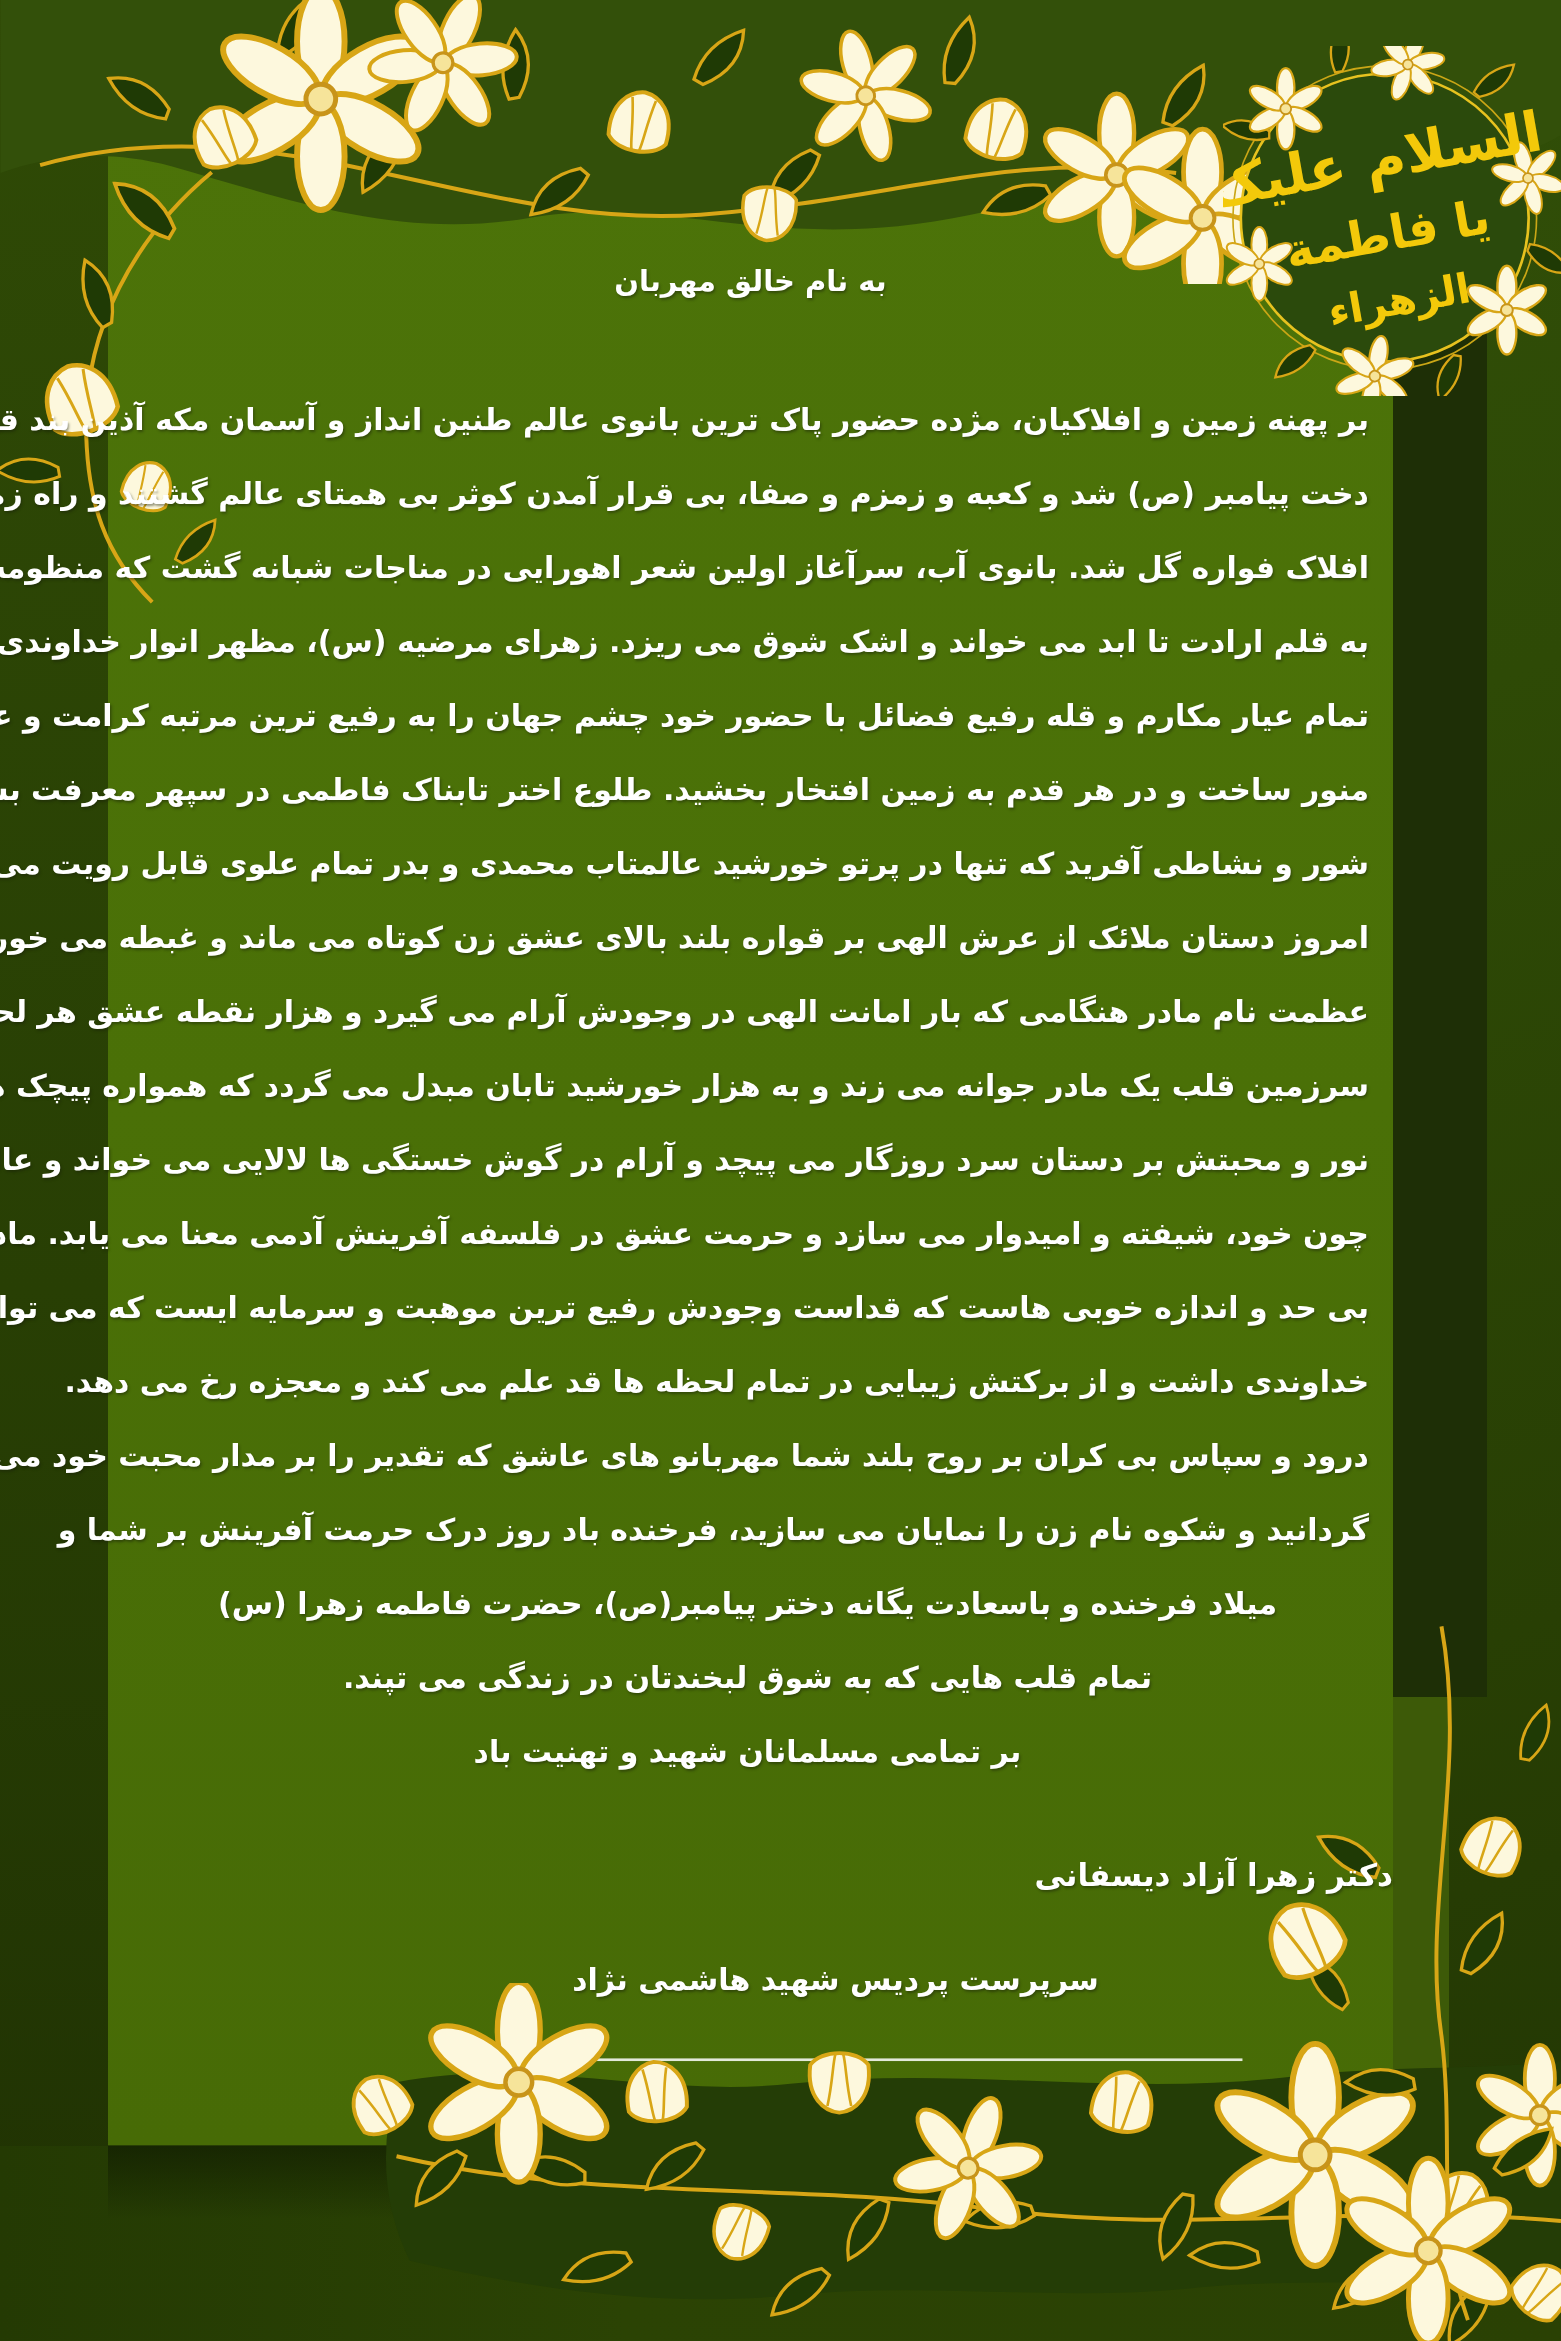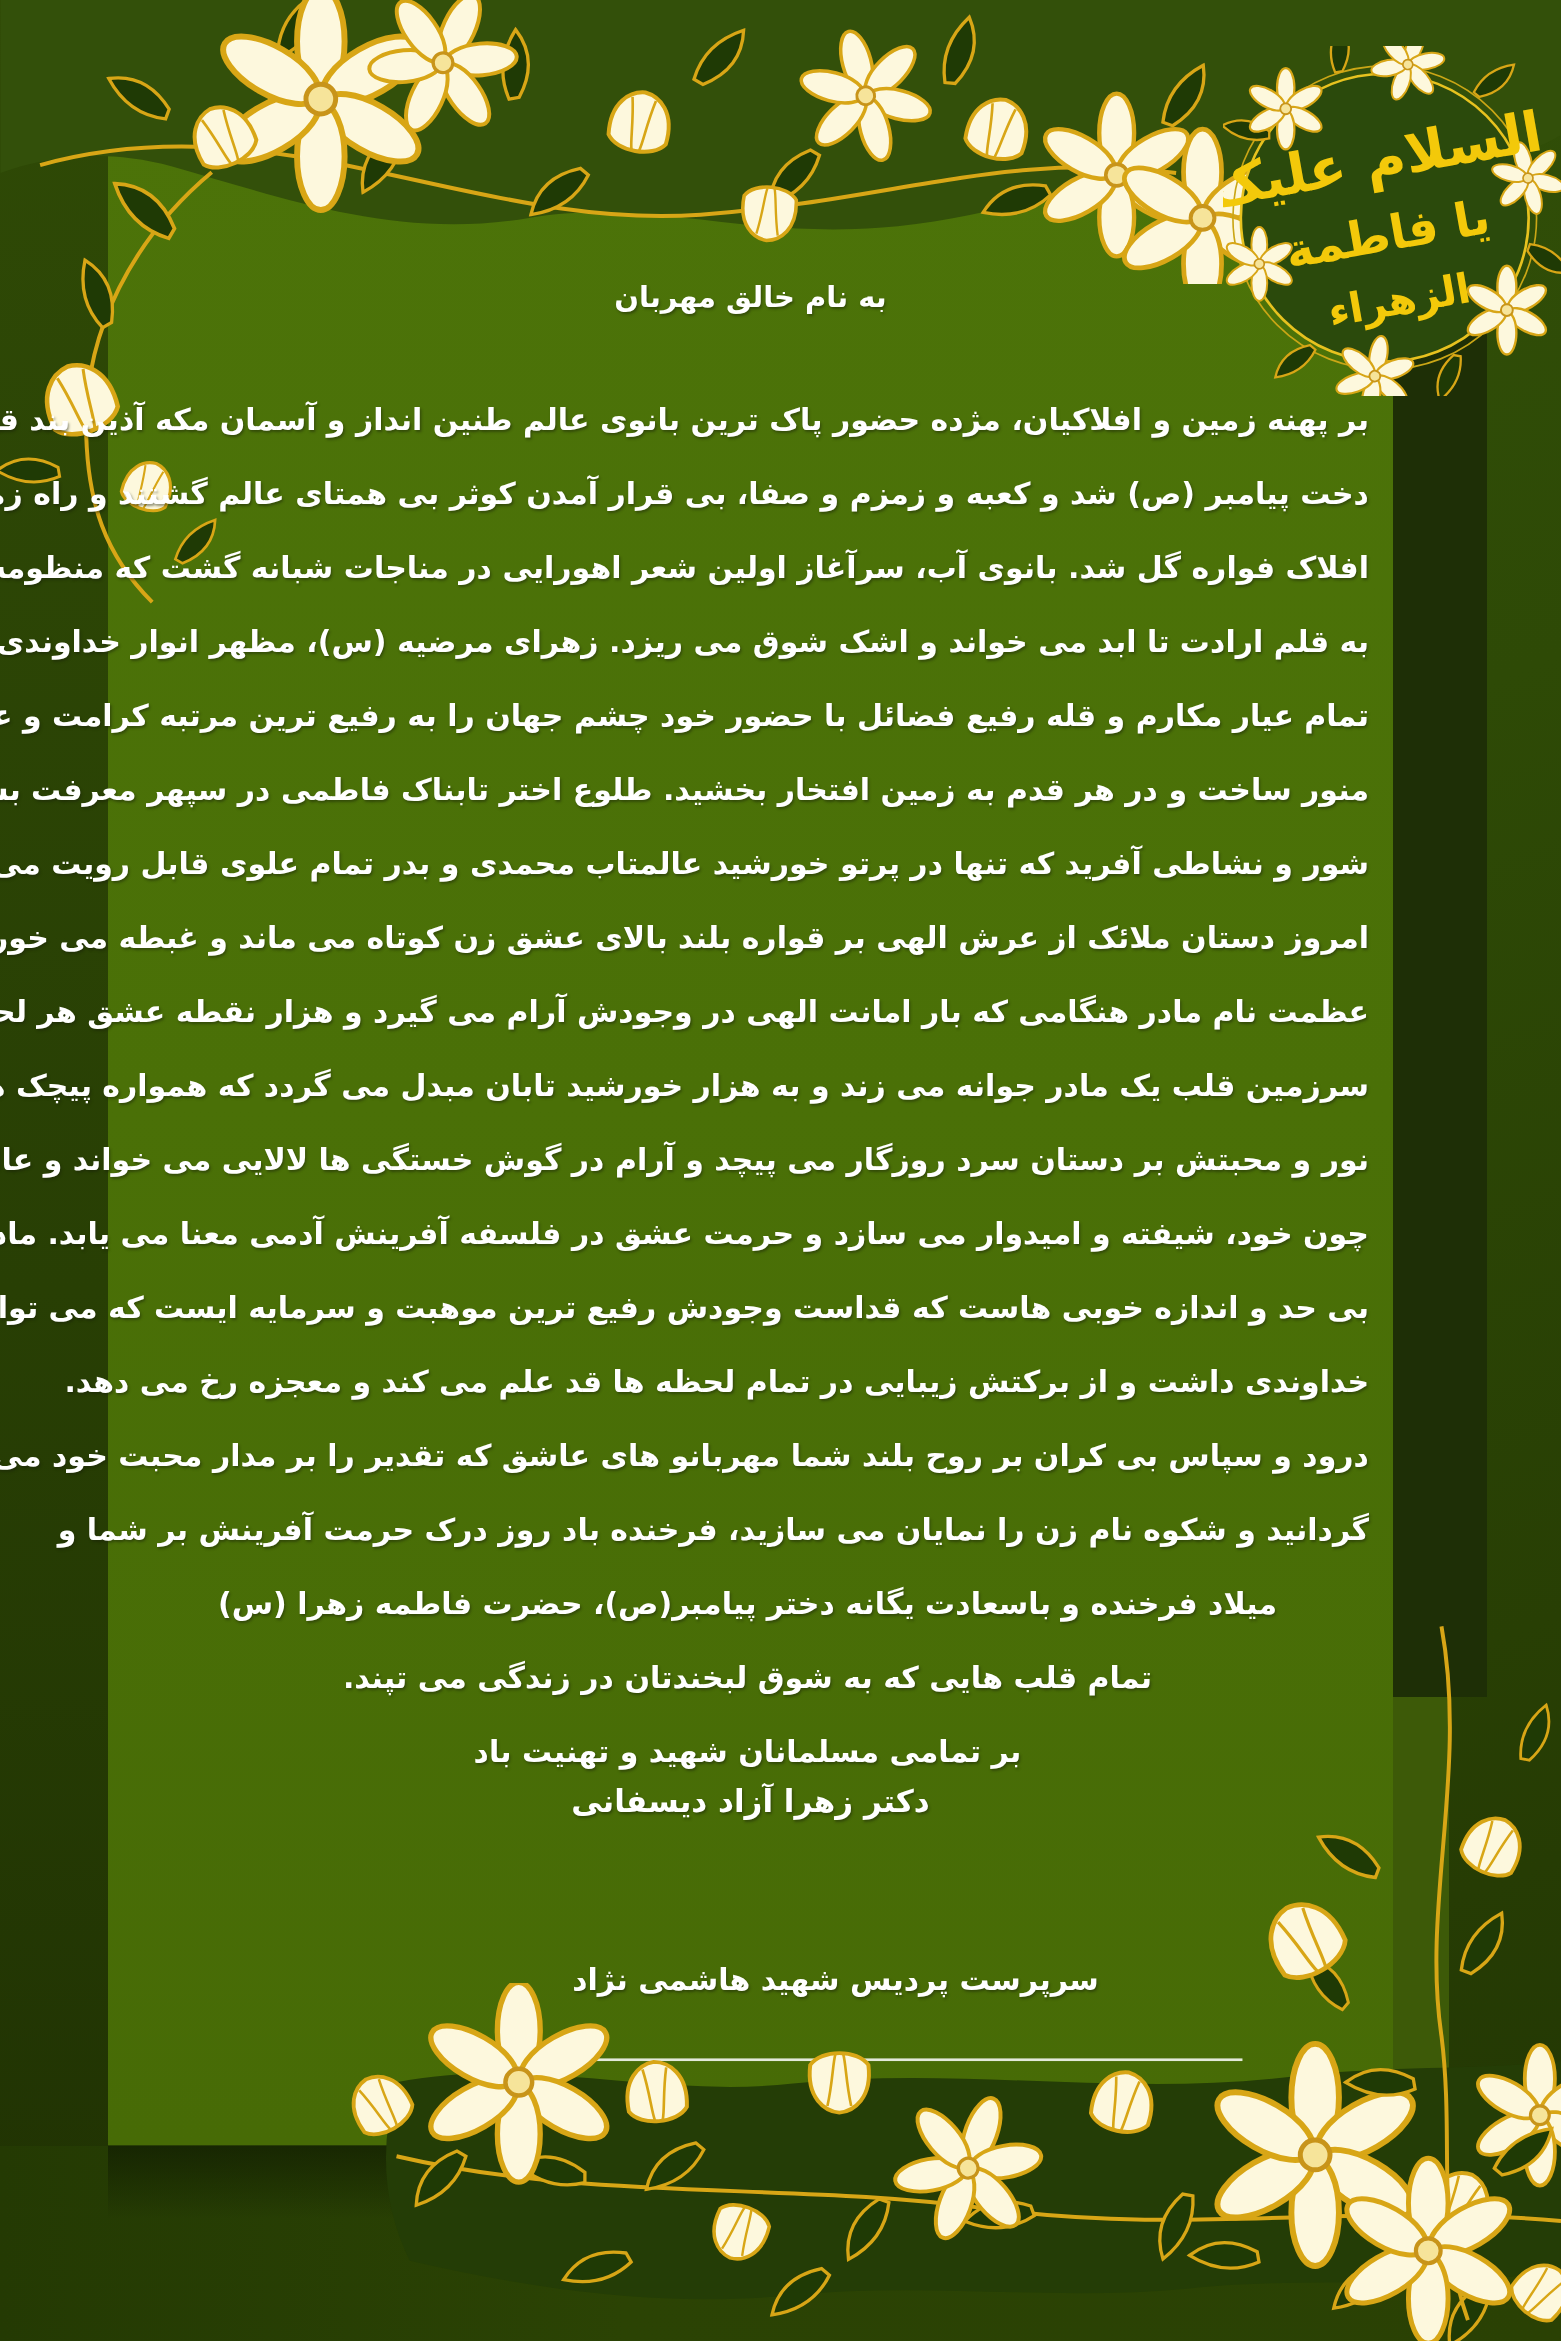--- a/index.html
+++ b/index.html
@@ -13,26 +13,26 @@
   .outer-bottom{position:absolute;left:0;top:2146px;width:1561px;height:196px;
     background:linear-gradient(90deg,#243a03,#2b4304 40%,#2a4104);}
   .panel{position:absolute;left:108px;top:63px;width:1285px;height:2082px;
     background:linear-gradient(180deg,#4c7309,#4a7007 50%,#476b06);}
   .panel-bottom-shadow{position:absolute;left:108px;top:2146px;width:1379px;height:73px;
     background:linear-gradient(180deg,rgba(8,16,0,.5),rgba(8,16,0,0));}
   .shadow-right{position:absolute;left:1393px;top:0;width:94px;height:1697px;background:#1e2f06;}
   .right-col{position:absolute;left:1393px;top:1697px;width:56px;height:448px;background:#3d5a08;}
 
   .txt{color:#ffffff;font-weight:bold;text-shadow:1.3px 2px 2.6px rgba(25,30,10,.45);}
-  .bismillah{position:absolute;left:108px;top:276px;width:1285px;height:42px;line-height:42px;
+  .bismillah{position:absolute;left:108px;top:260px;width:1285px;height:42px;line-height:42px;
     text-align:center;font-size:29px;z-index:30;}
   .body-text{position:absolute;left:126px;top:383px;width:1243px;z-index:30;}
   .body-text .line{height:74px;line-height:74px;text-align:center;font-size:30px;white-space:nowrap;}
-  .sig-name{position:absolute;left:108px;top:1775px;width:1285px;height:53px;line-height:53px;
-    text-align:center;font-size:31px;z-index:30;}
+  .sig-name{position:absolute;left:108px;top:1849px;width:1285px;height:53px;line-height:53px;
+    font-size:31px;z-index:30;}
   .sig-title{position:absolute;left:108px;top:1953px;width:1455px;height:53px;line-height:53px;
     text-align:center;font-size:30px;z-index:30;}
 
   .deco{position:absolute;z-index:20;}
   .emblem{z-index:25;}
 </style>
 </head>
 <body>
 
 <div class="stage">

